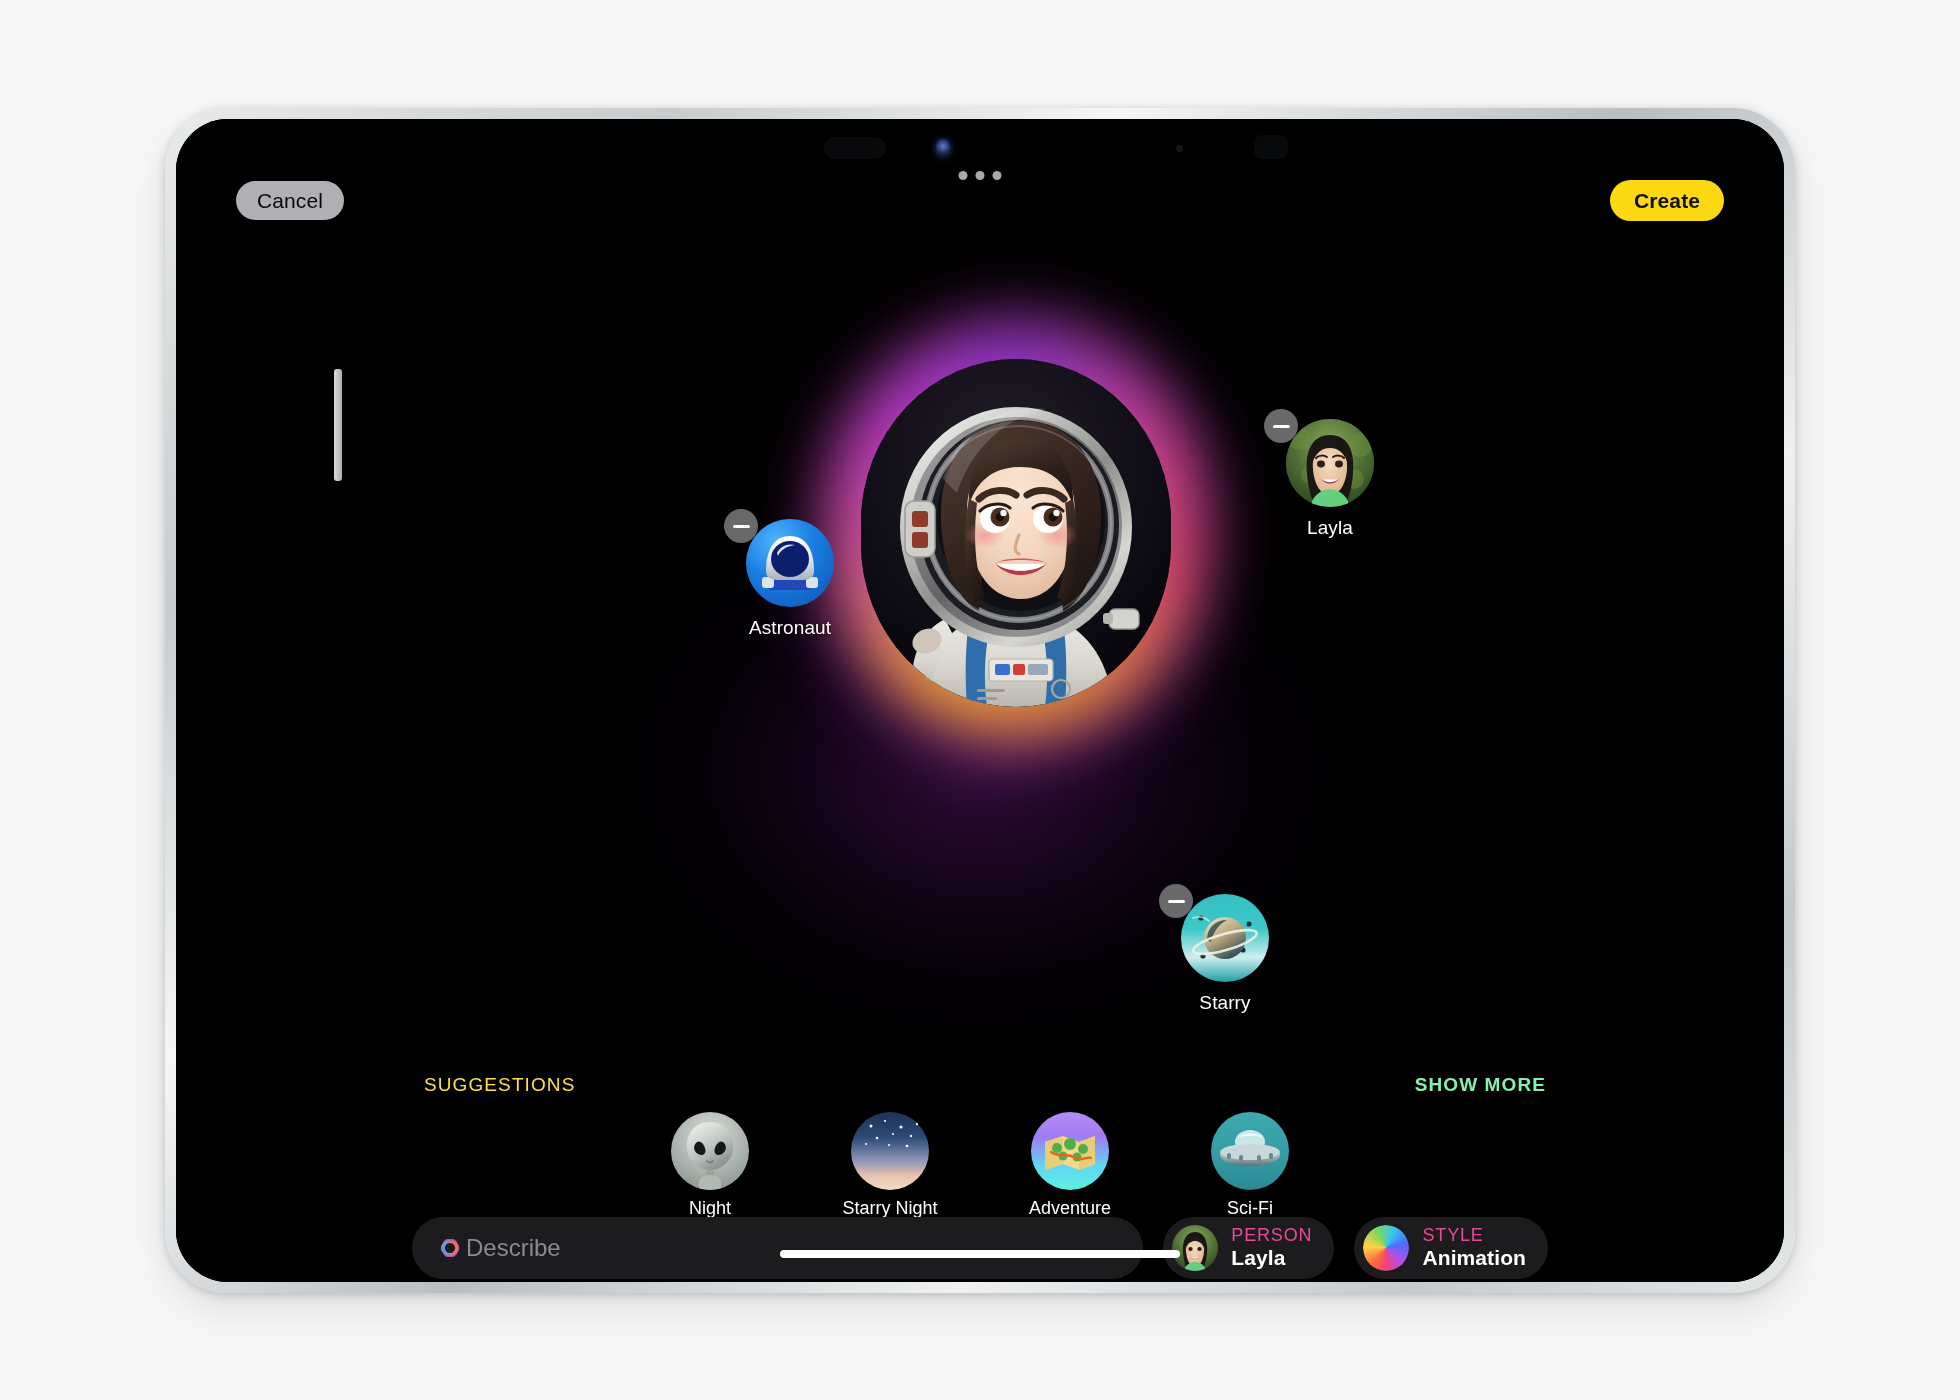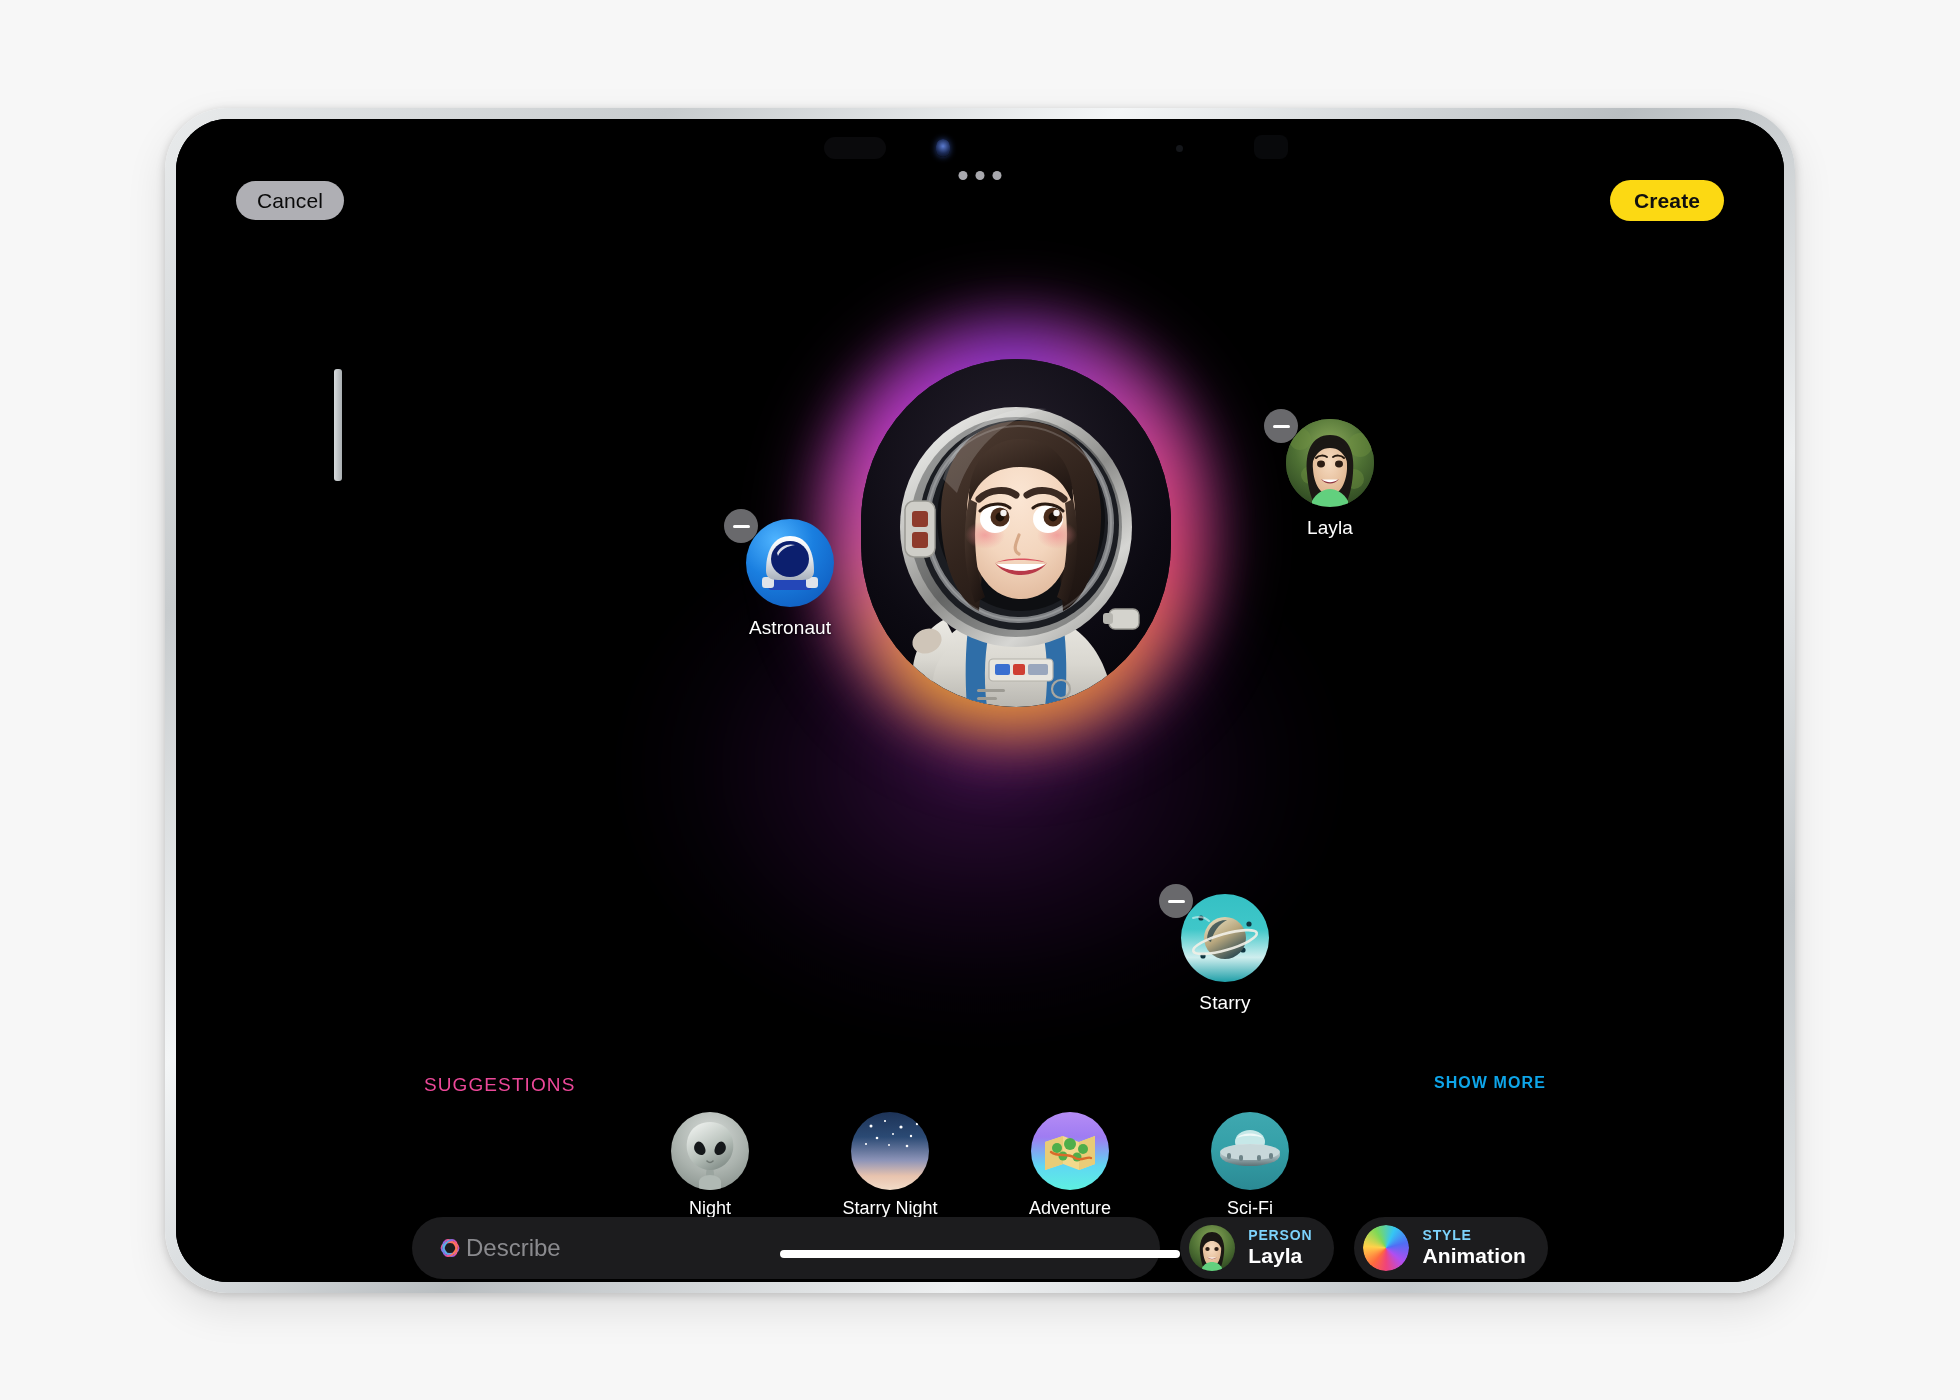--- a/index.html
+++ b/index.html
@@ -254,26 +254,26 @@
 
   
   .sugg-head {
     position: absolute;
     left: 0; right: 0; top: 955px;
     height: 30px;
   }
   .sugg-title {
     position: absolute; left: 248px; top: 0;
     font-size: 19px; letter-spacing: 1.1px;
-    color: #ec4899; font-weight: 400;
+    color: #fde047; font-weight: 400;
   }
   .show-more {
     position: absolute; right: 238px; top: 0;
-    font-size: 16px; letter-spacing: 1.1px;
-    color: #0ea5e9; font-weight: 700;
+    font-size: 19px; letter-spacing: 1.1px;
+    color: #86efac; font-weight: 700;
     cursor: pointer;
   }
 
   .sugg-row {
     position: absolute;
     left: 0; right: 0; top: 993px;
     display: flex;
     justify-content: center;
     gap: 68px;
     padding: 0 230px;
@@ -341,21 +341,21 @@
     gap: 13px;
     padding: 0 22px 0 9px;
     cursor: pointer;
   }
   .pill-avatar {
     width: 46px; height: 46px; border-radius: 50%;
     overflow: hidden; flex: none; position: relative;
   }
   .pill-text { display: flex; flex-direction: column; justify-content: center; line-height: 1.08; }
   .pill-cap {
-    font-size: 14px; color: #7dd3fc; letter-spacing: .85px; font-weight: 700;
+    font-size: 18px; color: #ec4899; letter-spacing: .85px; font-weight: 400;
   }
   .pill-val {
     font-size: 21px; color: #fff; font-weight: 700; letter-spacing: .1px; margin-top: 2px;
   }
 
   .style-orb {
     width:100%;height:100%;
     background: conic-gradient(from 220deg,
       #ff6a3d 0deg, #ffd24a 55deg, #7ed957 110deg,
       #35c6f4 165deg, #4f6ef5 215deg, #b14ef0 270deg,

